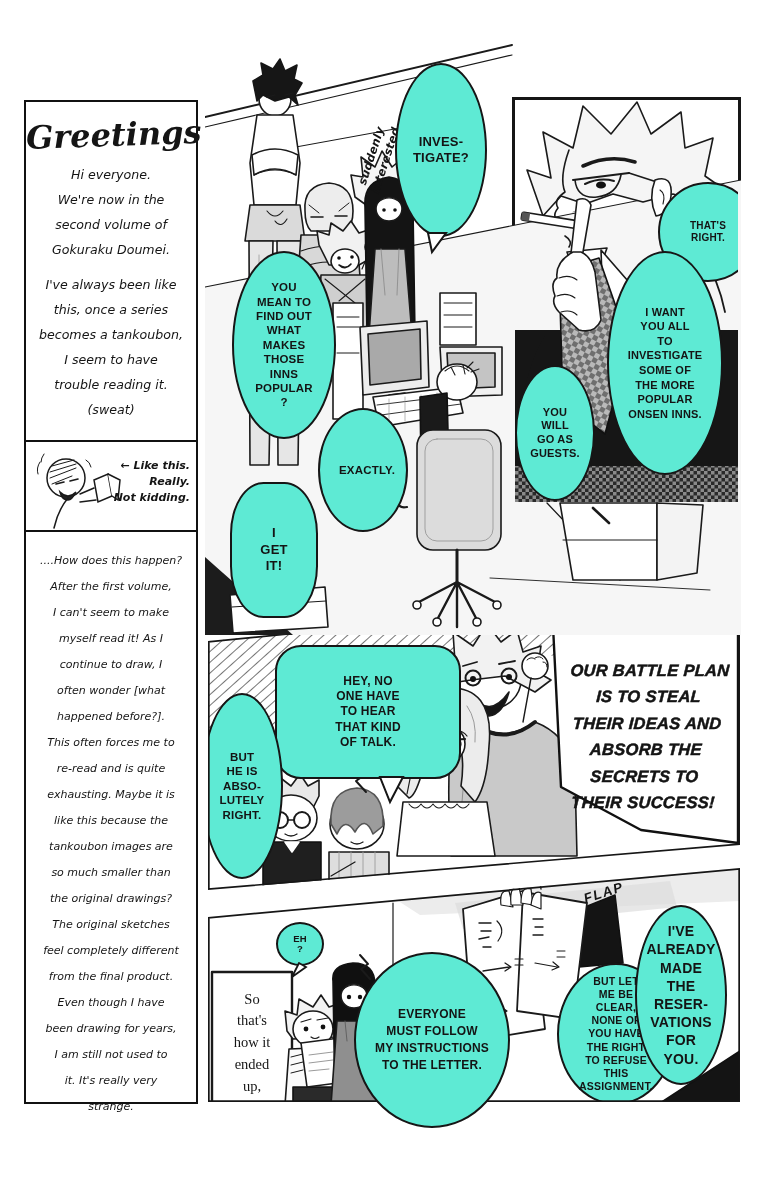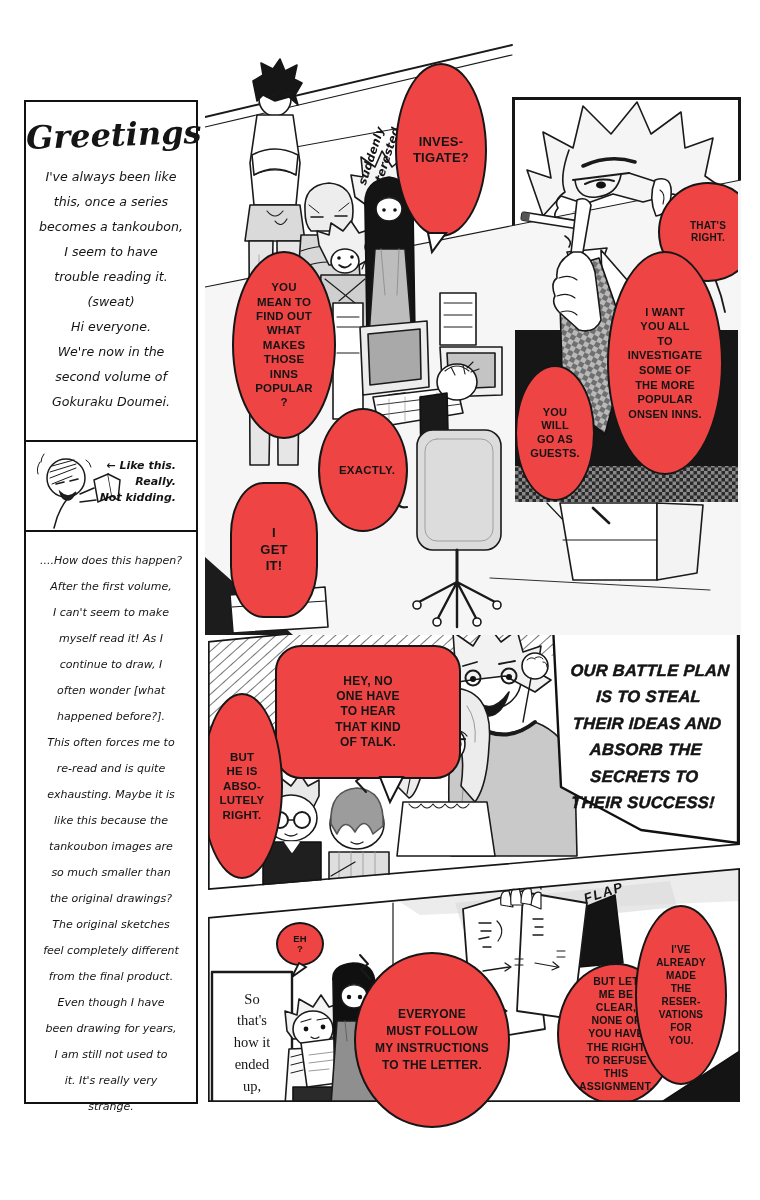--- a/index.html
+++ b/index.html
@@ -2,37 +2,37 @@
 <html><head>
 <meta charset="utf-8">
 <style>
   html,body{margin:0;padding:0;background:#e8e8e8;}
   #page{position:relative;width:760px;height:1200px;background:#ffffff;overflow:hidden;
         font-family:"Liberation Sans","DejaVu Sans",sans-serif;color:#151515;}
   .abs{position:absolute;}
   svg{display:block;}
   .art{position:absolute;left:0;top:0;z-index:1;}
   .frame{position:absolute;left:0;top:0;z-index:3;pointer-events:none;}
-  .bubble{position:absolute;background:#ef4444;border:2px solid #161616;box-sizing:border-box;
+  .bubble{position:absolute;background:#5eead4;border:2px solid #161616;box-sizing:border-box;
           display:flex;align-items:center;justify-content:center;text-align:center;z-index:2;}
   .ellipse{border-radius:50%;}
   .btxt{white-space:pre-line;font-weight:bold;line-height:1.25;letter-spacing:.2px;color:#141414;}
   .tail{position:absolute;z-index:4;}
   
   #sidebar{left:24px;top:100px;width:170px;height:1000px;border:2px solid #111;background:#fff;z-index:5;}
   .sb-sec{box-sizing:border-box;width:100%;}
   .sb1{height:326px;border-bottom:2px solid #111;}
   .sb2{height:90px;border-bottom:2px solid #111;position:relative;}
   .sb3{height:578px;}
   .greet-title{font-family:"DejaVu Serif",serif;font-style:italic;font-weight:bold;font-size:32px;
                text-align:center;margin:14px 0 8px;transform:rotate(-2deg);}
   .hand{font-family:"DejaVu Sans",sans-serif;font-style:italic;font-size:12.6px;line-height:25px;
         text-align:center;white-space:pre-line;}
   .hand-long{font-size:11px;line-height:26px;padding-top:16px;}
-  .chibi-cap{position:absolute;right:20px;top:16px;font-family:"DejaVu Sans",sans-serif;font-style:italic;
+  .chibi-cap{position:absolute;right:6px;top:16px;font-family:"DejaVu Sans",sans-serif;font-style:italic;
              font-weight:bold;font-size:11px;line-height:1.45;text-align:right;white-space:pre-line;}
   
   #scene-top{left:205px;top:35px;width:536px;height:600px;}
   #panel-boss{left:512px;top:97px;width:229px;height:408px;border:3px solid #161616;box-sizing:border-box;
               background:#fff;overflow:hidden;}
   #panel-mid{left:205px;top:580px;width:538px;height:315px;
              clip-path:polygon(3px 61px,535px 8px,535px 265px,3px 310px);background:#fff;}
   #panel-bottom{left:205px;top:859px;width:538px;height:246px;
              clip-path:polygon(3px 58px,535px 9px,535px 243px,3px 243px);background:#fff;}
   .sfx-suddenly{position:absolute;z-index:2;font-family:"DejaVu Sans",sans-serif;font-style:italic;font-weight:bold;
@@ -432,21 +432,21 @@
 CLEAR,
 NONE OF
 YOU HAVE
 THE RIGHT
 TO REFUSE
 THIS
 ASSIGNMENT.</span>
     </div>
 
     <div class="bubble ellipse" style="left:430px;top:46px;width:92px;height:180px;">
-      <span class="btxt" style="font-size:10px;line-height:1.3;">I'VE
+      <span class="btxt" style="font-size:14px;line-height:1.3;">I'VE
 ALREADY
 MADE
 THE
 RESER-
 VATIONS
 FOR
 YOU.</span>
     </div>
 
     <svg class="frame" width="538" height="246" viewBox="0 0 538 246">
@@ -457,30 +457,30 @@
   <div class="bubble ellipse" style="left:354px;top:952px;width:156px;height:176px;z-index:40;">
     <span class="btxt" style="font-size:12px;line-height:1.4;">EVERYONE
 MUST FOLLOW
 MY INSTRUCTIONS
 TO THE LETTER.</span>
   </div>
 
   <div id="sidebar" class="abs">
     <div class="sb-sec sb1">
       <div class="greet-title">Greetings</div>
+      <div class="hand">Hi everyone.
+We're now in the
+second volume of
+Gokuraku Doumei.</div>
       <div class="hand" style="margin-top:10px;">I've always been like
 this, once a series
 becomes a tankoubon,
 I seem to have
 trouble reading it.
 (sweat)</div>
-      <div class="hand">Hi everyone.
-We're now in the
-second volume of
-Gokuraku Doumei.</div>
     </div>
     <div class="sb-sec sb2">
       <svg width="96" height="86" viewBox="0 0 96 86" style="position:absolute;left:2px;top:2px;">
         <g stroke="#1a1a1a" stroke-width="1.5" fill="none" stroke-linecap="round">
           <circle cx="38" cy="34" r="19" fill="#fff"></circle>
           <path d="M24,22 l22,-6 M22,28 l26,-8 M22,34 l26,-10 M24,40 l20,-8" stroke-width="1"></path>
           <path d="M28,40 l8,-2 M42,37 l8,-2" stroke-width="1.6"></path>
           <path d="M32,48 q8,8 16,0 q-4,8 -8,8 q-6,0 -8,-8 Z" fill="#222"></path>
           <path d="M40,54 Q30,66 26,84"></path>
           <path d="M52,50 L66,44 M52,58 L68,56"></path>

